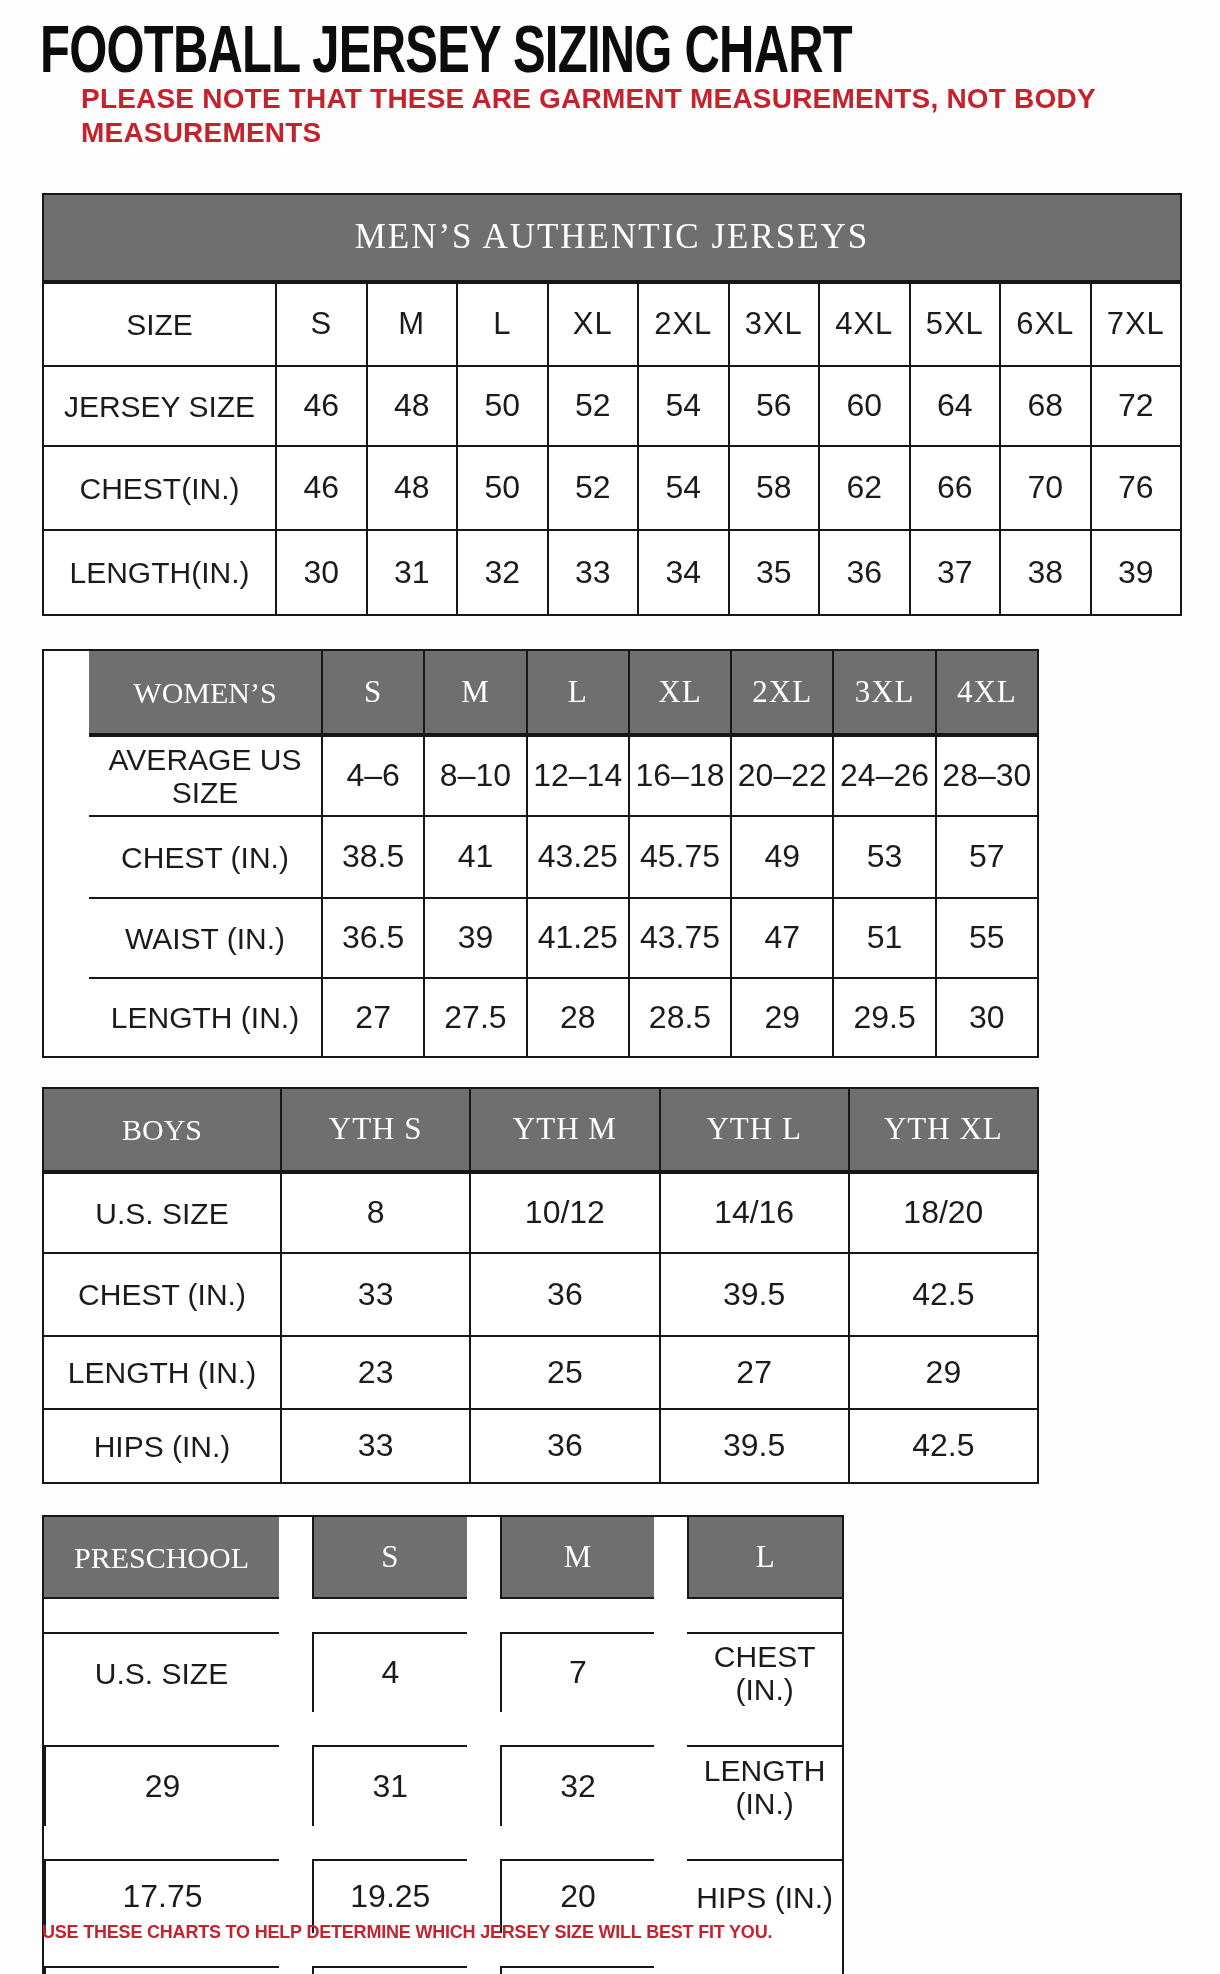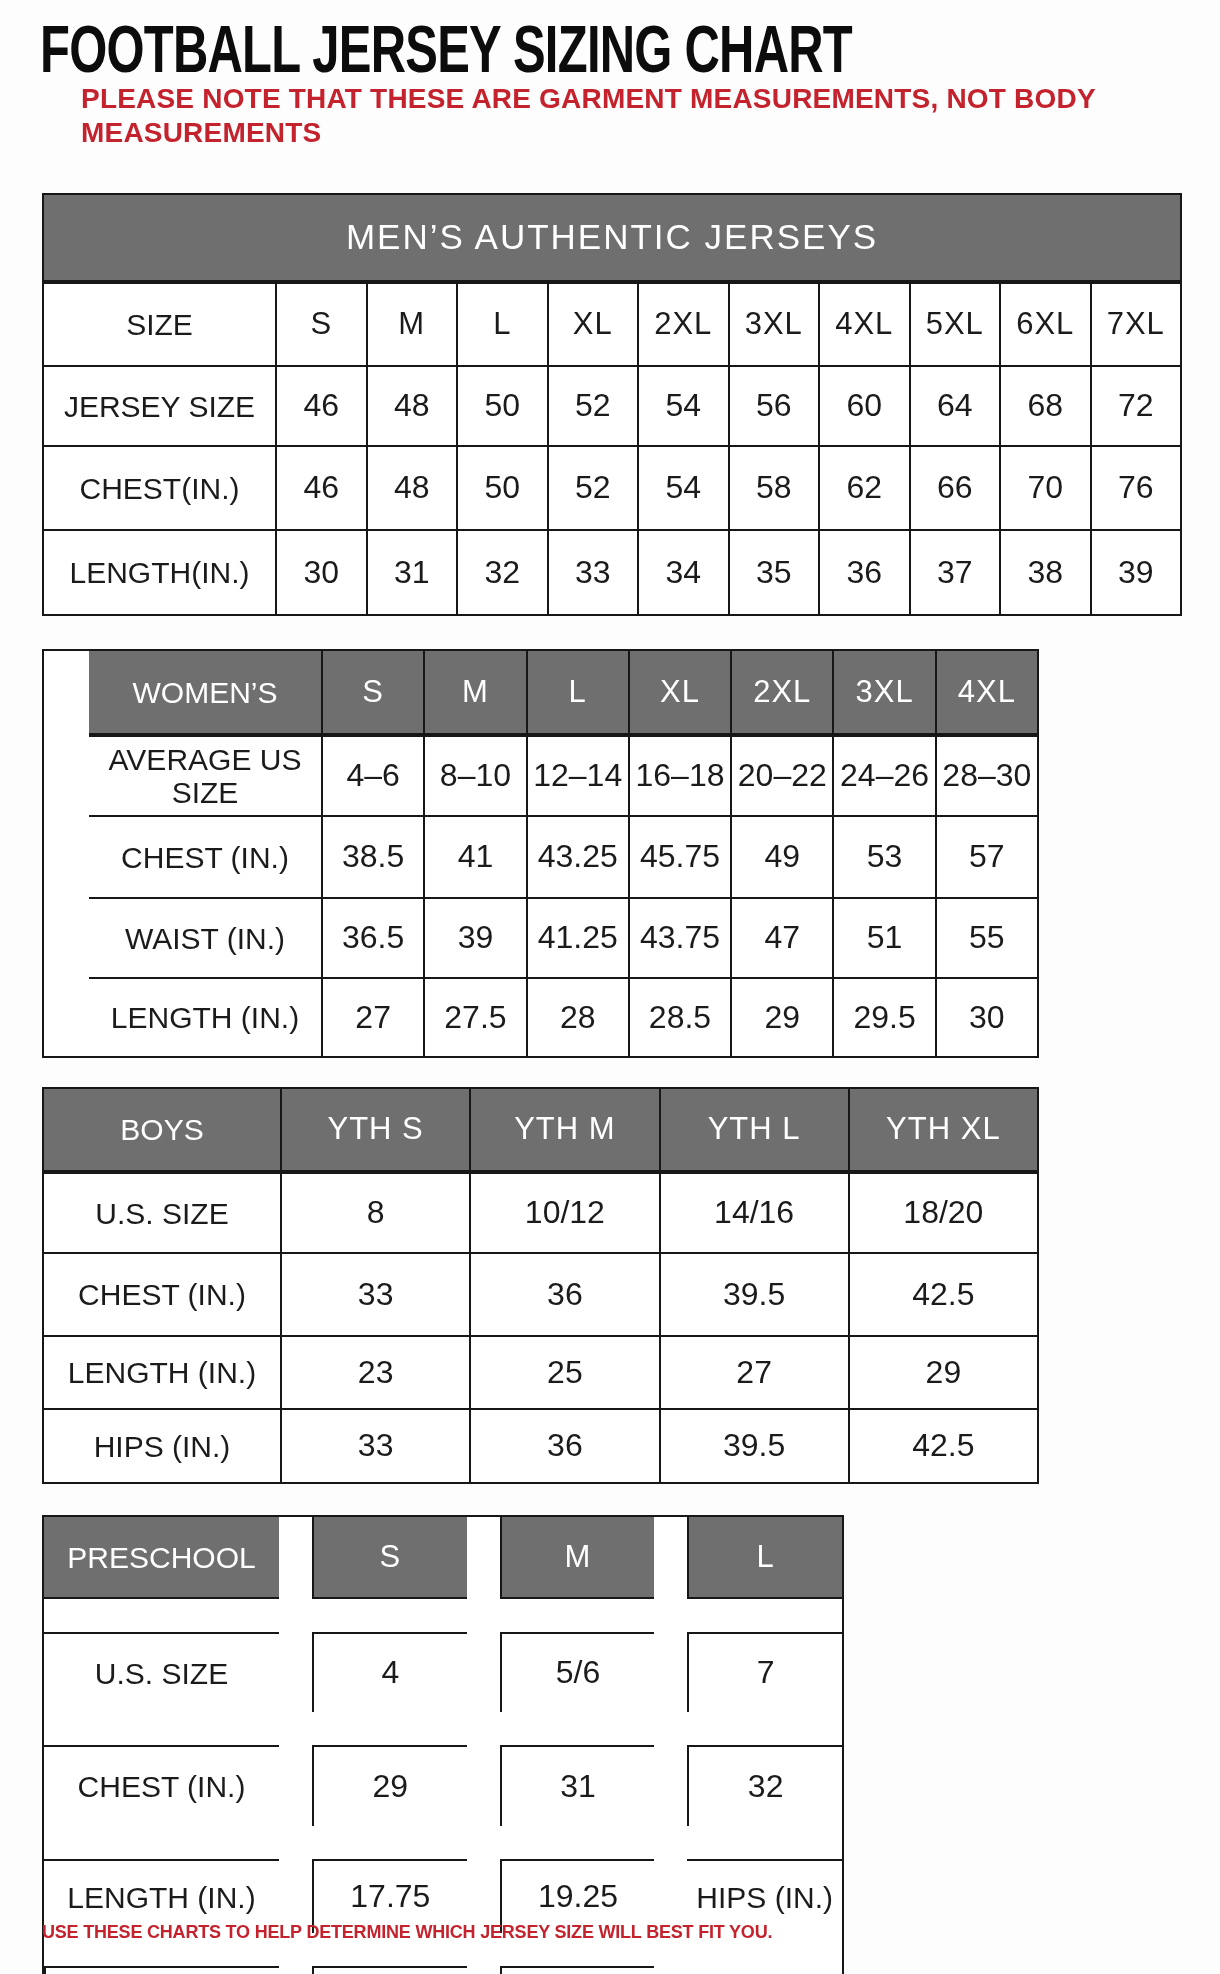--- a/index.html
+++ b/index.html
@@ -16,21 +16,21 @@
         line-height:1.2;color:#C4232D;letter-spacing:.2px;margin-left:39px;}
   .footer{position:absolute;left:42px;top:1922px;font-size:18px;font-weight:bold;
           color:#C4232D;white-space:nowrap;letter-spacing:-0.2px;}
 
   
   .tbl{position:absolute;display:grid;border:2px solid #171717;background:#fff;box-sizing:border-box;}
   .cell{display:flex;align-items:center;justify-content:center;text-align:center;
         border-left:2px solid #171717;border-top:2px solid #171717;
         font-size:32px;color:#1b1b1b;background:#fff;line-height:1.1;box-sizing:border-box;}
   .c0{border-left:none;}
-  .r0{border-top:none;}
+  .r0{border-top:none;font-family:Liberation Serif, serif;}
   .lbl{font-size:30px;padding:0 8px;}
   .g{background:#6F6F6F;color:#fff;border-bottom:2px solid #171717;}
   .banner{grid-column:1 / -1;font-size:35px;letter-spacing:2px;}
   .hdr{font-size:31px;letter-spacing:1px;}
   .mens{left:42px;top:193px;width:1140px;grid-template-columns:231px repeat(10,1fr);
         grid-template-rows:87px 83px 80px 84px 85px;}
   .womens{left:42px;top:649px;width:997px;grid-template-columns:232px repeat(7,1fr);
         grid-template-rows:84px 80px 82px 80px 79px;padding-left:45px;}
   .boys{left:42px;top:1087px;width:997px;grid-template-columns:236px repeat(4,1fr);
         grid-template-rows:83px 80px 83px 73px 74px;}
@@ -180,31 +180,31 @@
   </div>
 
   <div class="tbl preschool">
     <div class="cell g lbl r0 c0">PRESCHOOL</div>
     <div class="cell g hdr r0">S</div>
     <div class="cell g hdr r0">M</div>
     <div class="cell g hdr r0">L</div>
 
     <div class="cell lbl c0">U.S. SIZE</div>
     <div class="cell">4</div>
-    <div class="cell">5/6</div>
     <div class="cell">7</div>
 
     <div class="cell lbl c0">CHEST (IN.)</div>
     <div class="cell">29</div>
     <div class="cell">31</div>
     <div class="cell">32</div>
 
     <div class="cell lbl c0">LENGTH (IN.)</div>
     <div class="cell">17.75</div>
     <div class="cell">19.25</div>
+    <div class="cell">20</div>
 
     <div class="cell lbl c0">HIPS (IN.)</div>
     <div class="cell">29</div>
     <div class="cell">31</div>
     <div class="cell">32</div>
   </div>
 
   <div class="footer">USE THESE CHARTS TO HELP DETERMINE WHICH JERSEY SIZE WILL BEST FIT YOU.</div>
 
 </div>

